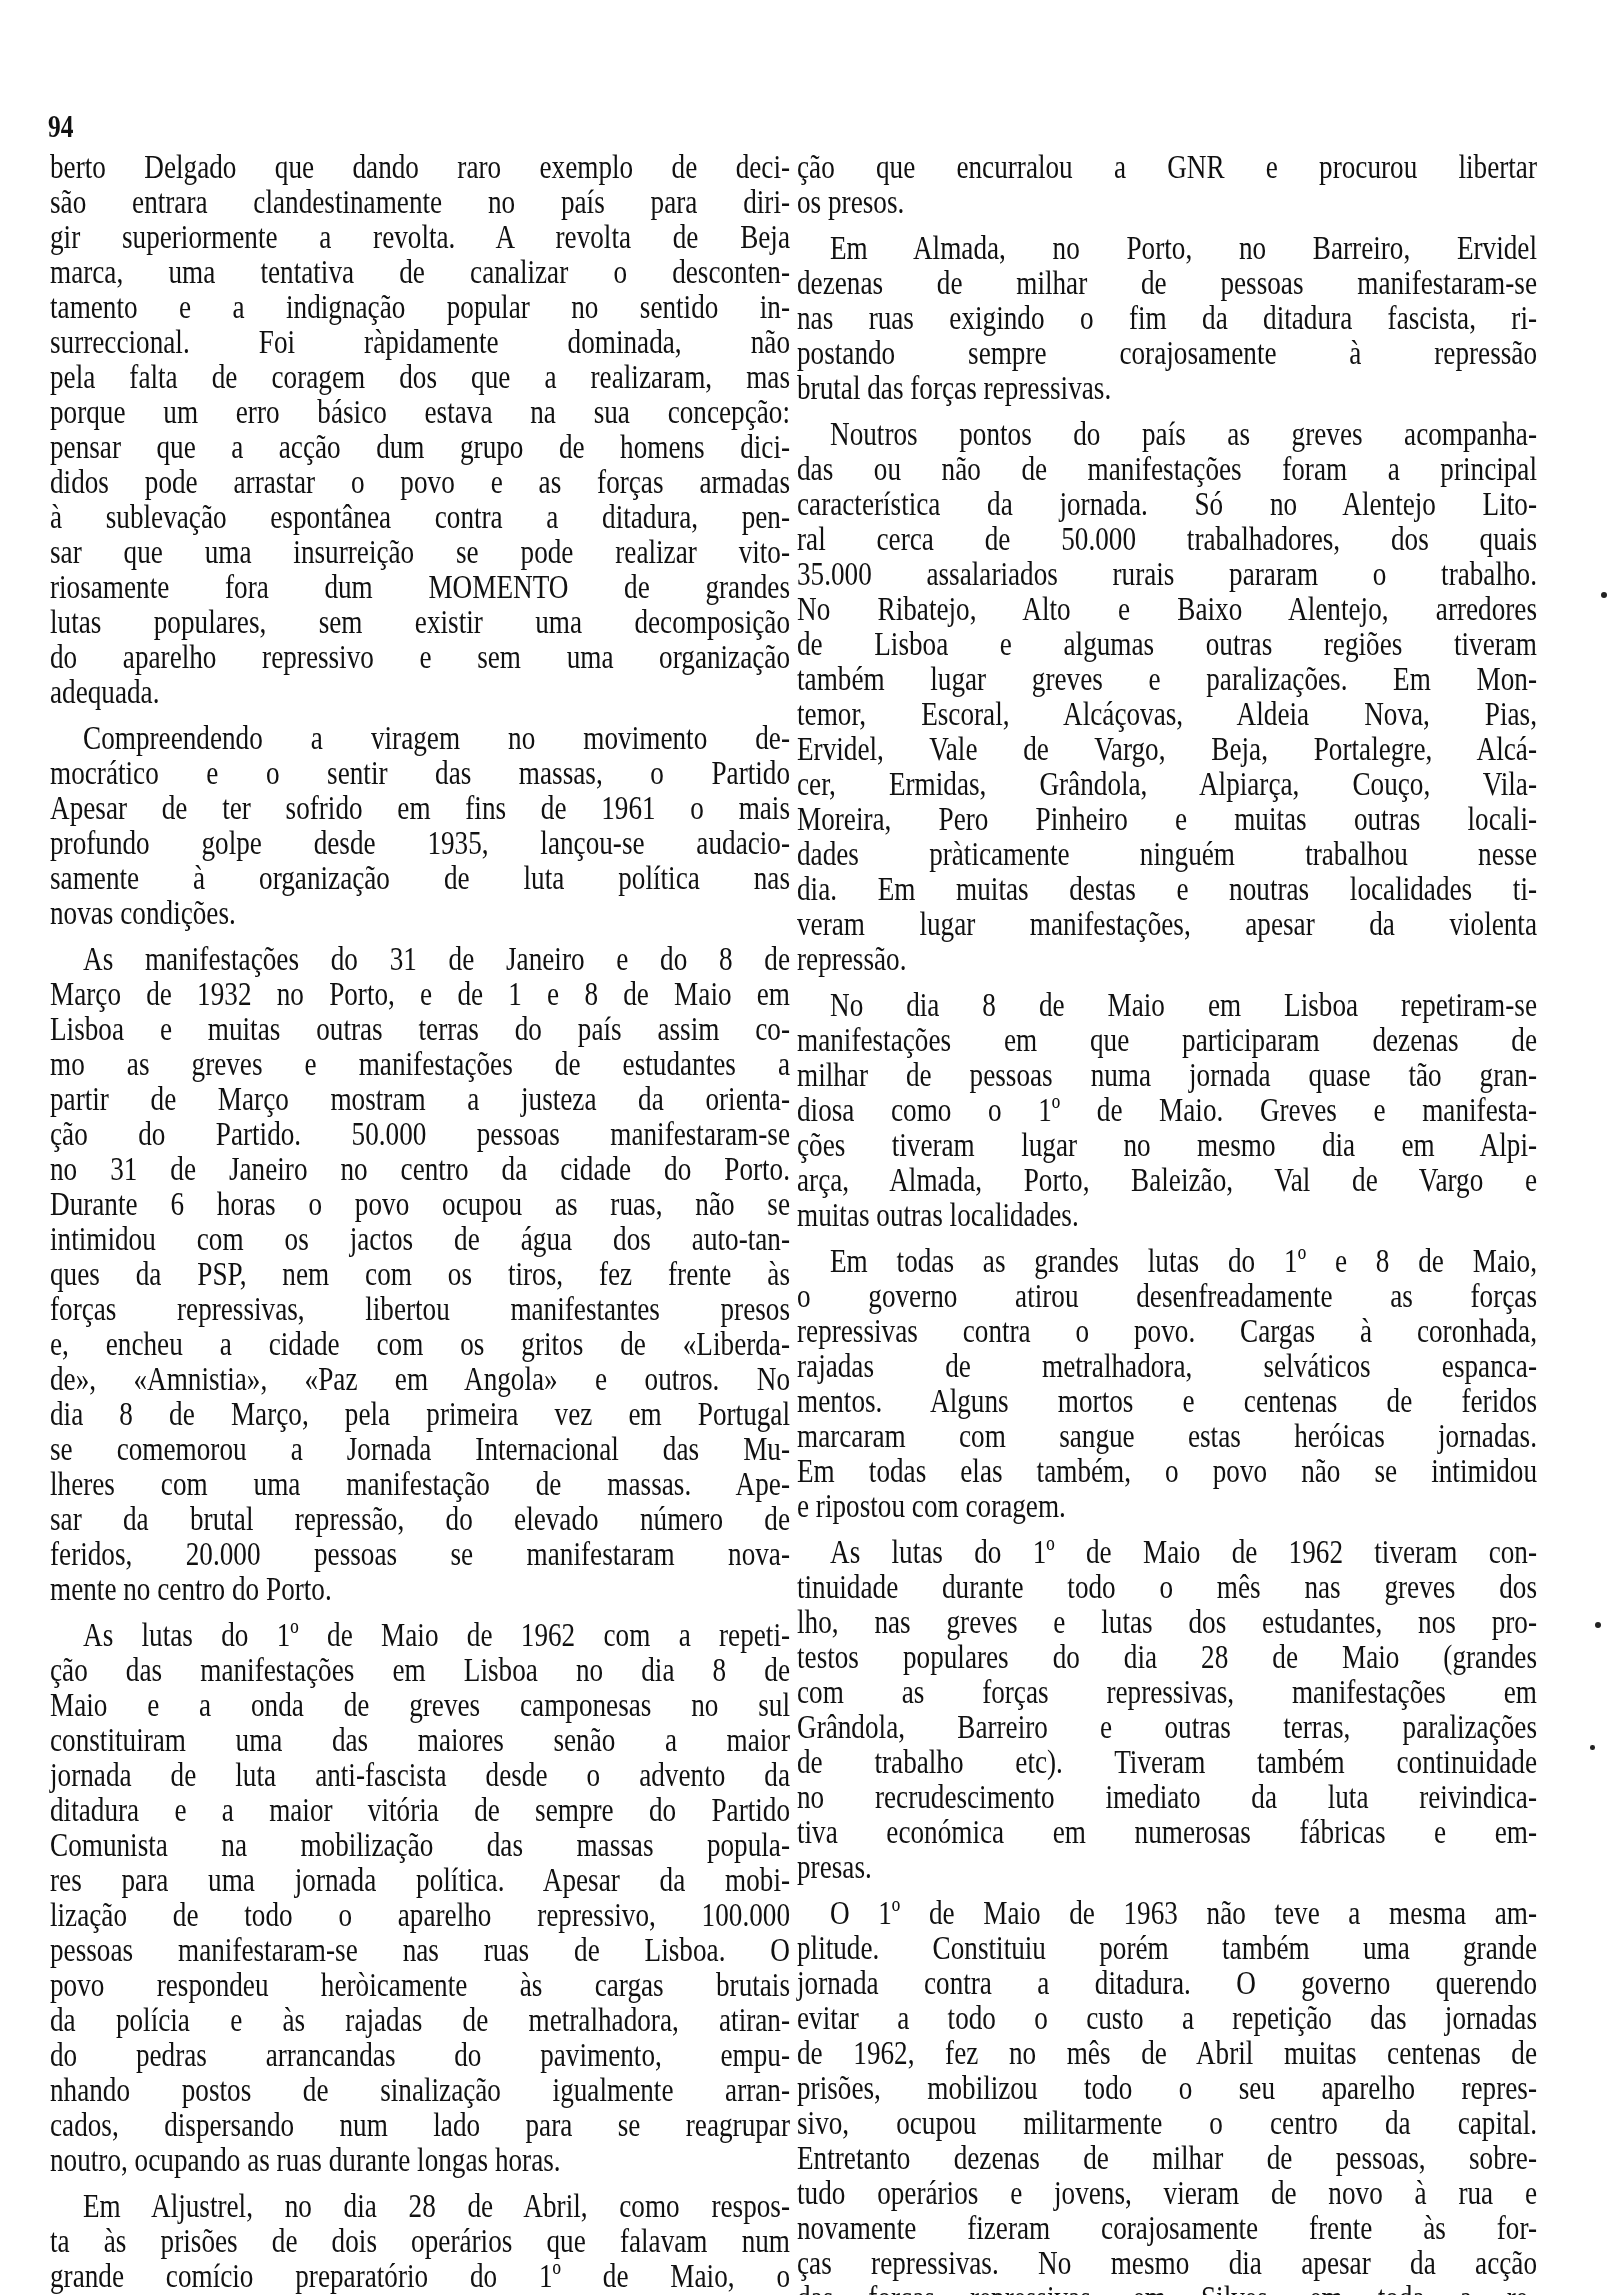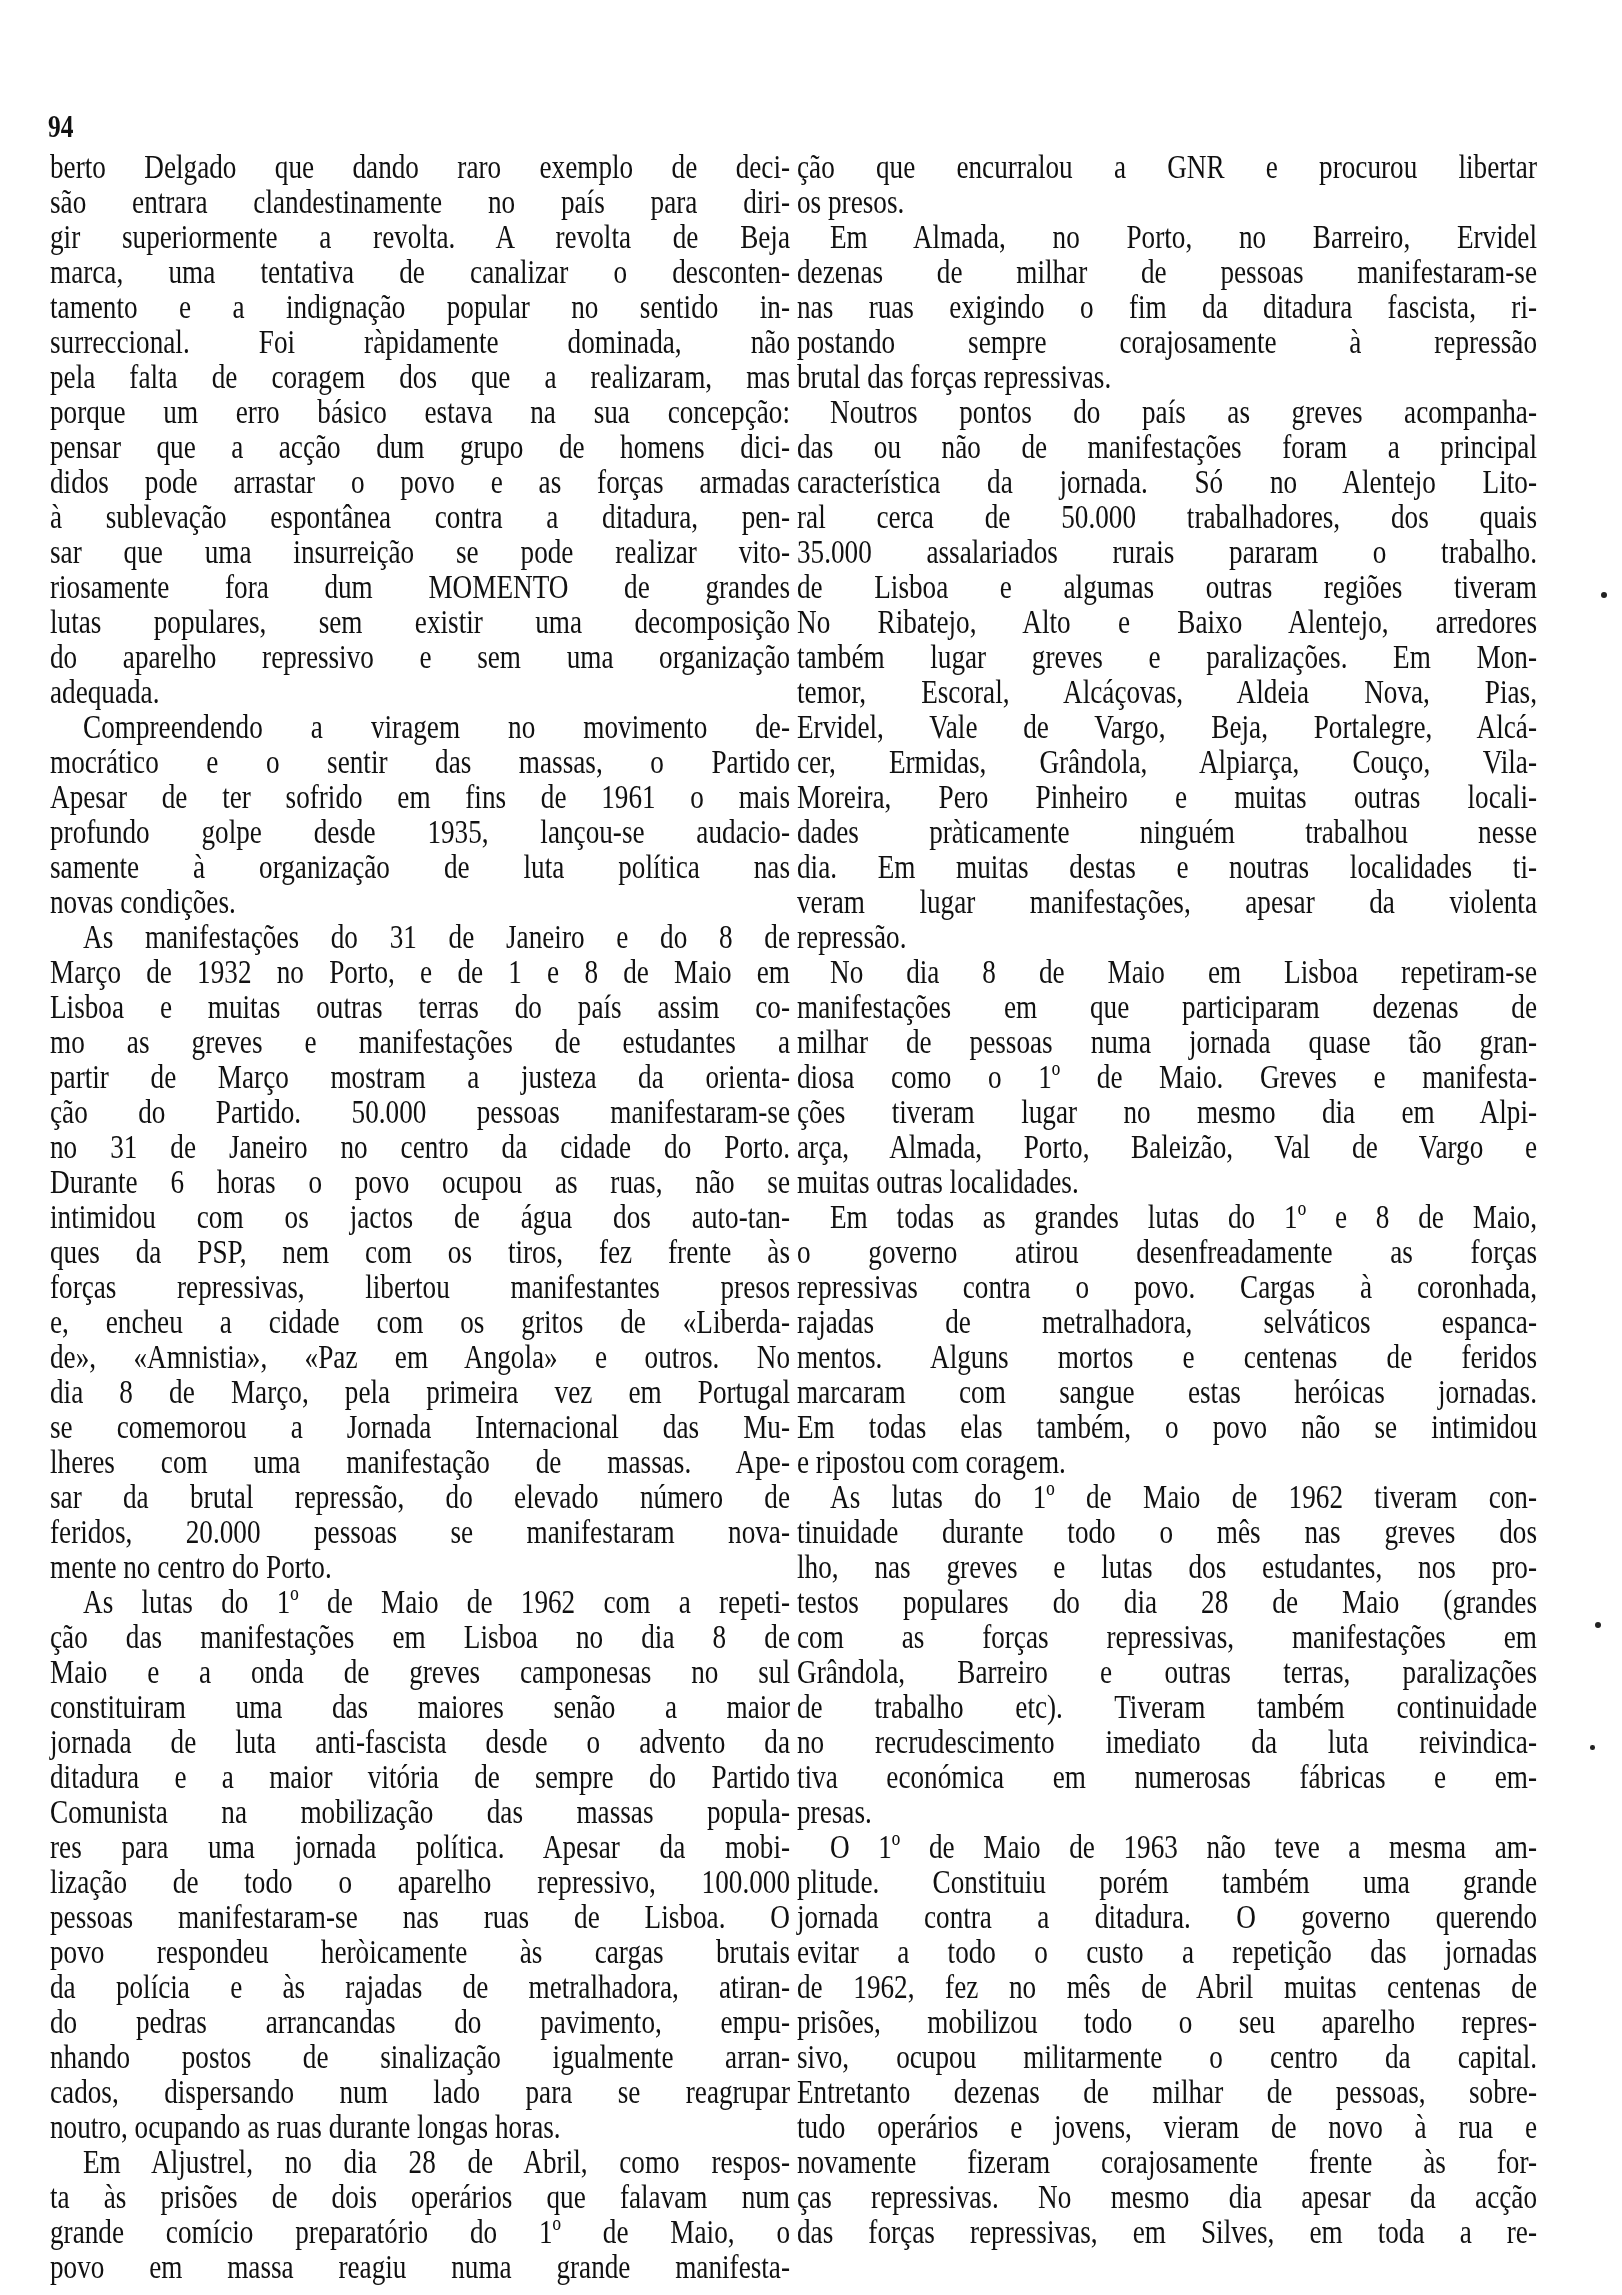--- a/index.html
+++ b/index.html
@@ -20,21 +20,21 @@
   .col-right { left: 797px; width: 740px; }
   .line {
     height: 35px; line-height: 35px;
     font-size: 34px;
     white-space: nowrap;
     text-align: justify;
     text-align-last: justify;
     transform-origin: left top;
   }
   .line.last { text-align-last: left; font-family: Liberation Serif, serif; }
-  .line.indent { padding-left: 33px; }
+  .line.indent { padding-left: 33px; margin-top: 11px; }
   .line span { display: block; }
   .cond { transform: scaleX(0.80); transform-origin: left center; width: 125%; }
   .speck {
     position: absolute; width: 6.4px; height: 6.4px; border-radius: 50%; background: #222;
   }
 </style>
 </head>
 <body>
 
 <div class="page-number">94</div>
@@ -255,24 +255,24 @@
     <div class="line">
       <span class="cond">característica da jornada. Só no Alentejo Lito-</span>
     </div>
     <div class="line">
       <span class="cond">ral cerca de 50.000 trabalhadores, dos quais</span>
     </div>
     <div class="line">
       <span class="cond">35.000 assalariados rurais pararam o trabalho.</span>
     </div>
     <div class="line">
+      <span class="cond">No Ribatejo, Alto e Baixo Alentejo, arredores</span>
+    </div>
+    <div class="line">
       <span class="cond">de Lisboa e algumas outras regiões tiveram</span>
-    </div>
-    <div class="line">
-      <span class="cond">No Ribatejo, Alto e Baixo Alentejo, arredores</span>
     </div>
     <div class="line">
       <span class="cond">também lugar greves e paralizações. Em Mon-</span>
     </div>
     <div class="line">
       <span class="cond">temor, Escoral, Alcáçovas, Aldeia Nova, Pias,</span>
     </div>
     <div class="line">
       <span class="cond">Ervidel, Vale de Vargo, Beja, Portalegre, Alcá-</span>
     </div>

